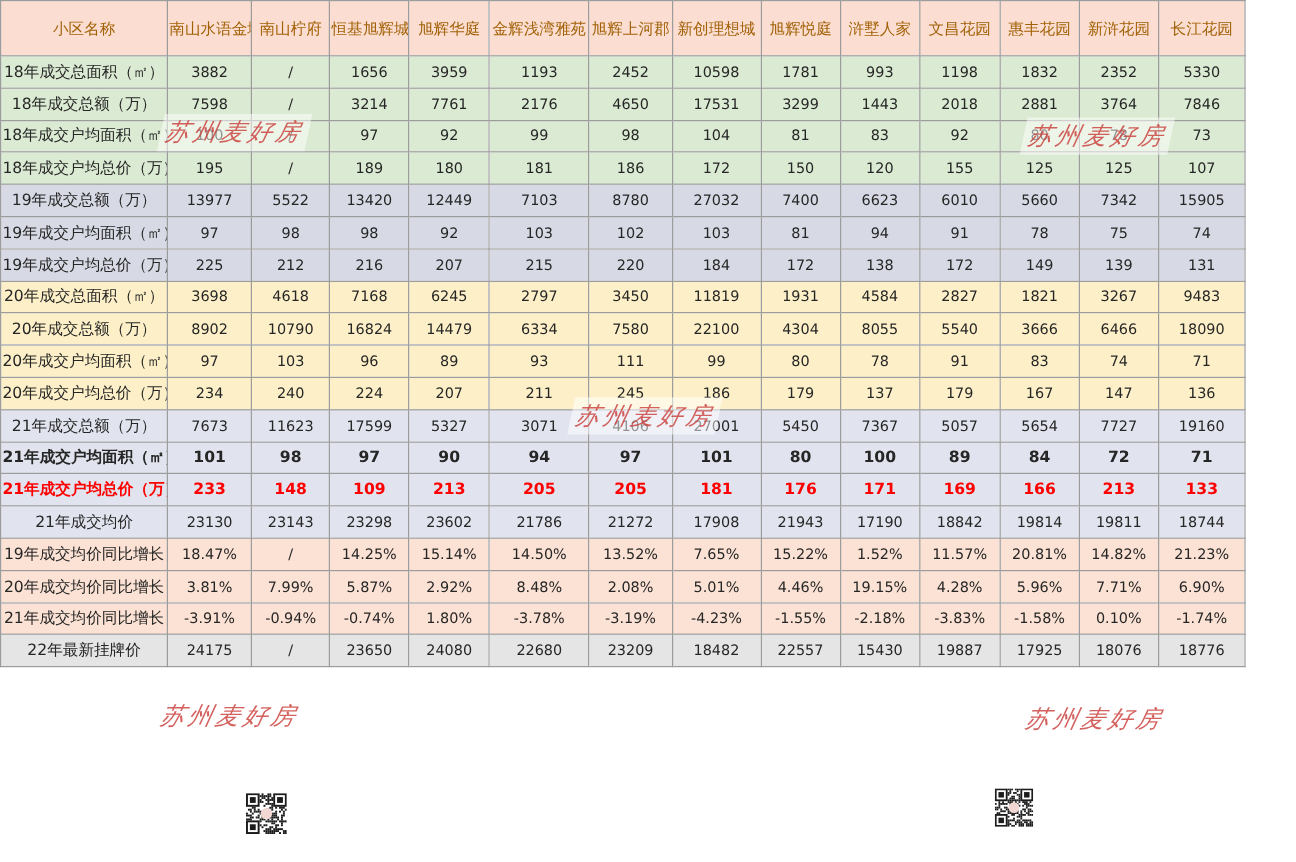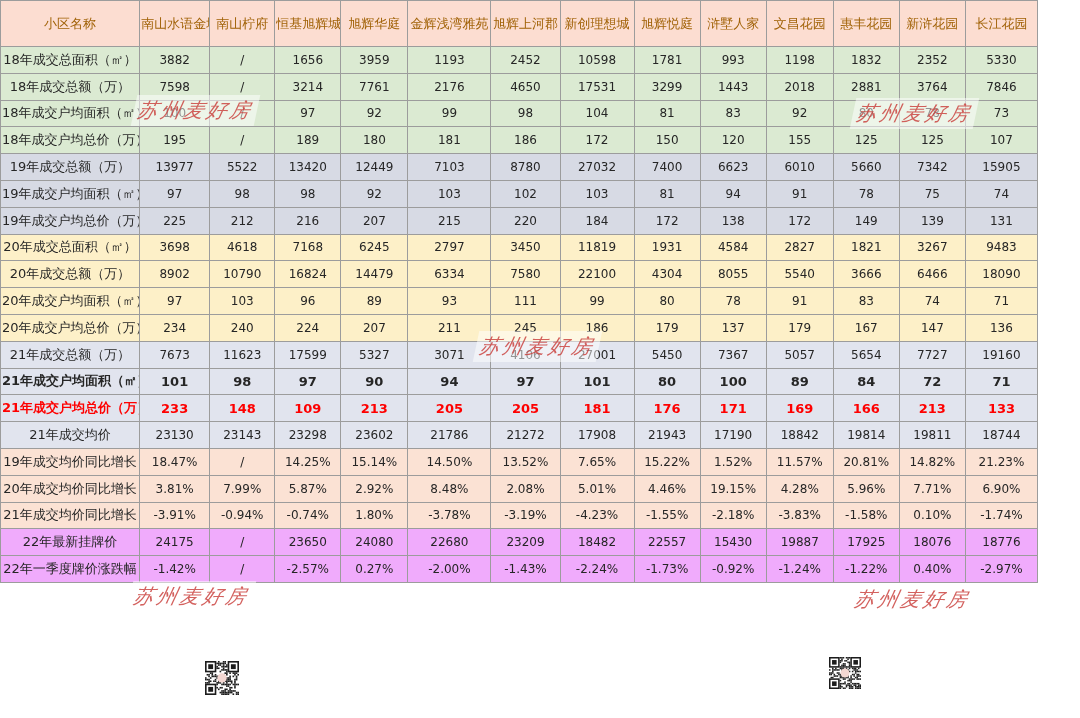--- a/index.html
+++ b/index.html
@@ -9,21 +9,21 @@
   th,td{border:1px solid #9c9c9c;text-align:center;vertical-align:middle;
         padding:0 1px;overflow:hidden;white-space:nowrap;color:#262626;}
   thead th{height:45px;background:#fcddd1;font-size:13px;font-weight:normal;color:#a16207;}
   tbody td{height:25.8px;font-size:12px;}
   td.label{font-size:13px;text-align:center;}
   tr.y18 td{background:#dbead2;}
   tr.y19 td{background:#d7dae4;}
   tr.y20 td{background:#fdf0c8;}
   tr.y21 td{background:#e1e4ee;}
   tr.growth td{background:#fbe2d4;}
-  tr.y22 td{background:#f0abfc;}
+  tr.y22 td{background:#e5e5e5;}
   tr.bold td{font-weight:bold;font-size:13px;}
   tr.red td{font-weight:bold;font-size:13px;color:#fe0000;}
   .wm{position:absolute;z-index:5;font-size:20px;letter-spacing:3px;font-style:italic;
       color:rgba(201,62,58,0.82);background:rgba(255,255,255,0.50);
       padding:2px 4px;transform:skewX(-12deg);white-space:nowrap;pointer-events:none;}
   .wm1{left:134px;top:95px;}
   .wm2{left:853px;top:98px;}
   .wm3{left:476px;top:331px;}
   .wm4{left:130px;top:581px;}
   .wm5{left:851px;top:584px;}
@@ -367,36 +367,20 @@
           <td>24080</td>
           <td>22680</td>
           <td>23209</td>
           <td>18482</td>
           <td>22557</td>
           <td>15430</td>
           <td>19887</td>
           <td>17925</td>
           <td>18076</td>
           <td>18776</td>
-        </tr>
-        <tr class="y22">
-          <td class="label">22年一季度牌价涨跌幅</td>
-          <td>-1.42%</td>
-          <td>/</td>
-          <td>-2.57%</td>
-          <td>0.27%</td>
-          <td>-2.00%</td>
-          <td>-1.43%</td>
-          <td>-2.24%</td>
-          <td>-1.73%</td>
-          <td>-0.92%</td>
-          <td>-1.24%</td>
-          <td>-1.22%</td>
-          <td>0.40%</td>
-          <td>-2.97%</td>
         </tr>
       </tbody>
   </table>
 
   <div class="wm wm1">苏州麦好房</div>
   <div class="wm wm2">苏州麦好房</div>
   <div class="wm wm3">苏州麦好房</div>
   <div class="wm wm4">苏州麦好房</div>
   <div class="wm wm5">苏州麦好房</div>
 

